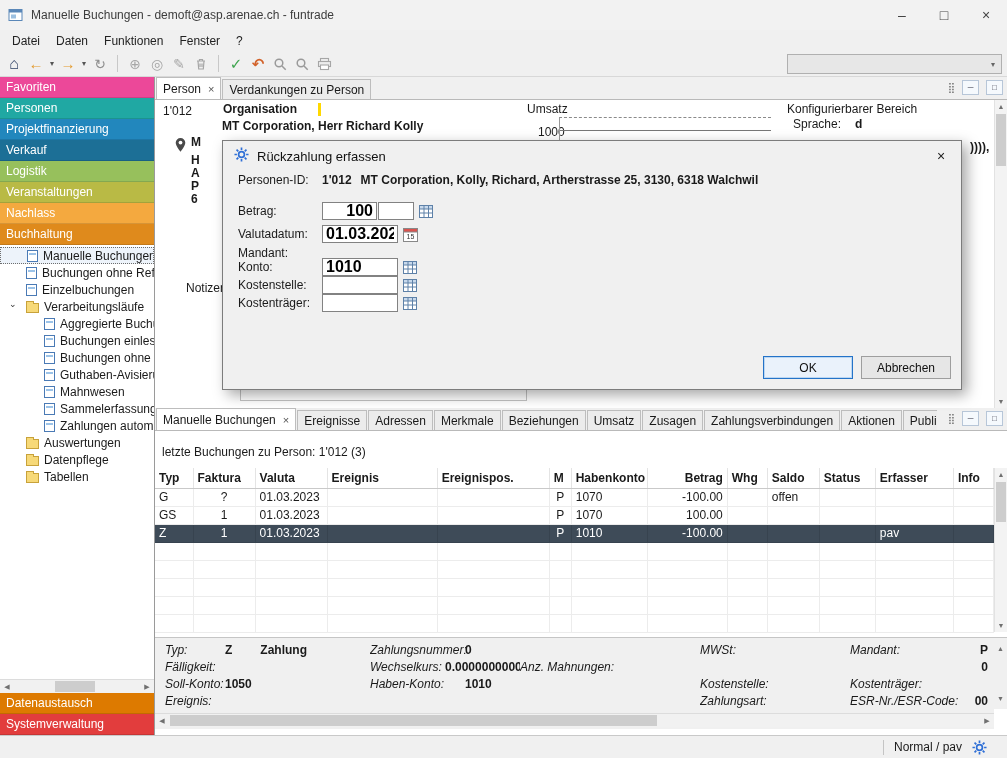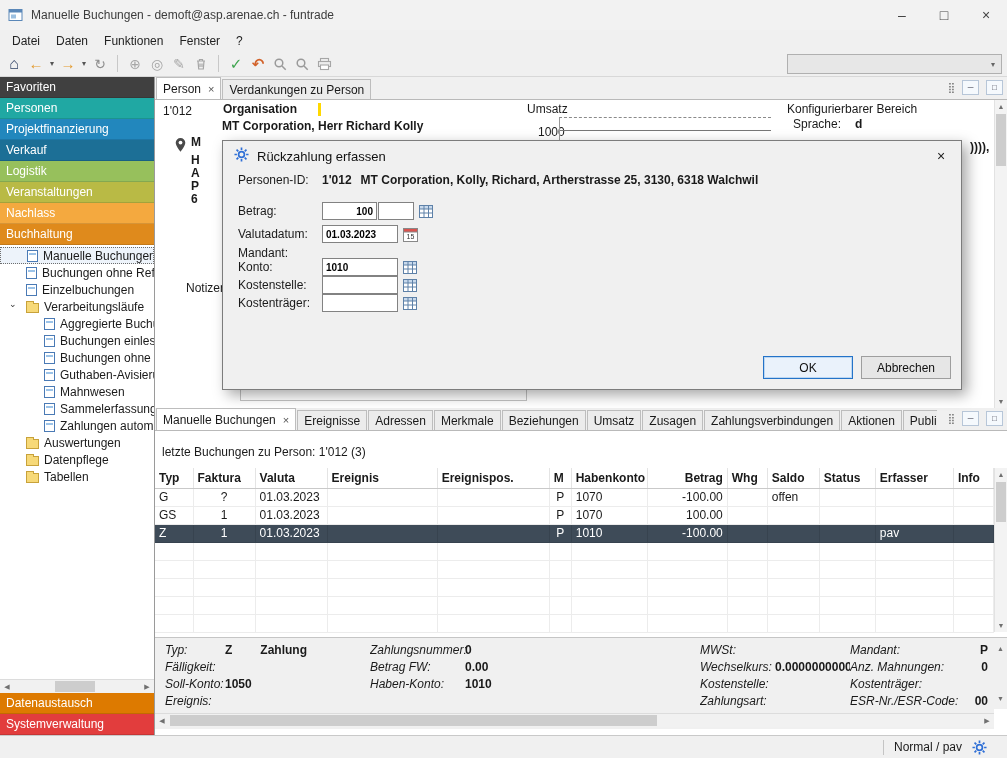--- a/index.html
+++ b/index.html
@@ -122,21 +122,21 @@
   
   .dialog { position:absolute; left:222px; top:140px; width:740px; height:250px; background:#f0f0f0; border:1px solid #7c7c7c; box-shadow:5px 5px 13px rgba(0,0,0,0.35); z-index:40; }
   .dlg-titlebar { position:absolute; left:0; top:0; right:0; height:30px; display:flex; align-items:center; padding-left:11px; gap:8px; }
   .dlg-title { font-size:13px; color:#111; }
   .dlg-close { position:absolute; right:9px; top:5px; width:22px; height:20px; text-align:center; line-height:20px; font-size:14px; color:#222; }
   .dlg-rows { position:absolute; left:0; top:0; right:0; bottom:0; }
   .dlg-row { position:absolute; left:15px; right:15px; height:18px; display:flex; align-items:center; }
   .dlg-label { width:84px; flex:none; }
   .dlg-val { font-weight:bold; }
   .dlg-detail { font-weight:bold; margin-left:9px; white-space:nowrap; }
-  .dlg-input { height:18px; border:1px solid #828282; background:#fff; font:inherit; font-size:10px; font-weight:bold; padding:0 3px; outline:none; }
+  .dlg-input { height:18px; border:1px solid #828282; background:#fff; font:inherit; font-size:16px; font-weight:bold; padding:0 3px; outline:none; }
   .dlg-input.w76 { width:76px; }
   .dlg-input.amt { width:55px; text-align:right; }
   .dlg-input.amt2 { width:36px; margin-left:1px; }
   .dlg-icon { margin-left:5px; display:flex; align-items:center; }
   .dlg-buttons { position:absolute; right:10px; top:215px; display:flex; gap:8px; }
   .btn { width:90px; height:23px; background:#e6e6e6; border:1px solid #9e9e9e; font:inherit; font-size:12px; color:#111; }
   .btn.default { background:#eaf2fb; border:1px solid #2473c8; box-shadow:inset 0 0 0 1px #bcd7f2; }
 </style>
 </head>
 <body>
@@ -210,21 +210,21 @@
       </div>
     </div>
   <div class="tb-search">
     <input value="" style="">
     <span class="caret">▾</span>
   </div>
 </div>
 
 <div class="sidebar">
   <div>
-      <div class="side-header" style="background: #404040;">Favoriten</div>
+      <div class="side-header" style="background: #ec4899;">Favoriten</div>
       <div class="side-header" style="background: rgb(32, 168, 163);">Personen</div>
       <div class="side-header" style="background: rgb(34, 135, 189);">Projektfinanzierung</div>
       <div class="side-header" style="background: rgb(28, 111, 150);">Verkauf</div>
       <div class="side-header" style="background: rgb(151, 192, 92);">Logistik</div>
       <div class="side-header" style="background: rgb(185, 186, 69);">Veranstaltungen</div>
       <div class="side-header" style="background: rgb(244, 169, 63);">Nachlass</div>
       <div class="side-header" style="background: rgb(223, 138, 28);">Buchhaltung</div>
     </div>
   <div class="side-tree">
       <div class="tree-item selected">
@@ -573,24 +573,20 @@
           <div class="dcell c4">
             <span class="dlabel">Mandant:</span>
             <span class="dvalue">P</span>
           </div>
         </div>
         <div class="details-row">
           <div class="dcell c1">
             <span class="dlabel">Fälligkeit:</span>
             <span class="dvalue"></span>
           </div>
-          <div class="dcell c2">
-            <span class="dlabel">Betrag FW:</span>
-            <span class="dvalue">0.00</span>
-          </div>
           <div class="dcell c3">
             <span class="dlabel">Wechselkurs:</span>
             <span class="dvalue">0.0000000000</span>
           </div>
           <div class="dcell c4">
             <span class="dlabel">Anz. Mahnungen:</span>
             <span class="dvalue">0</span>
           </div>
         </div>
         <div class="details-row">

